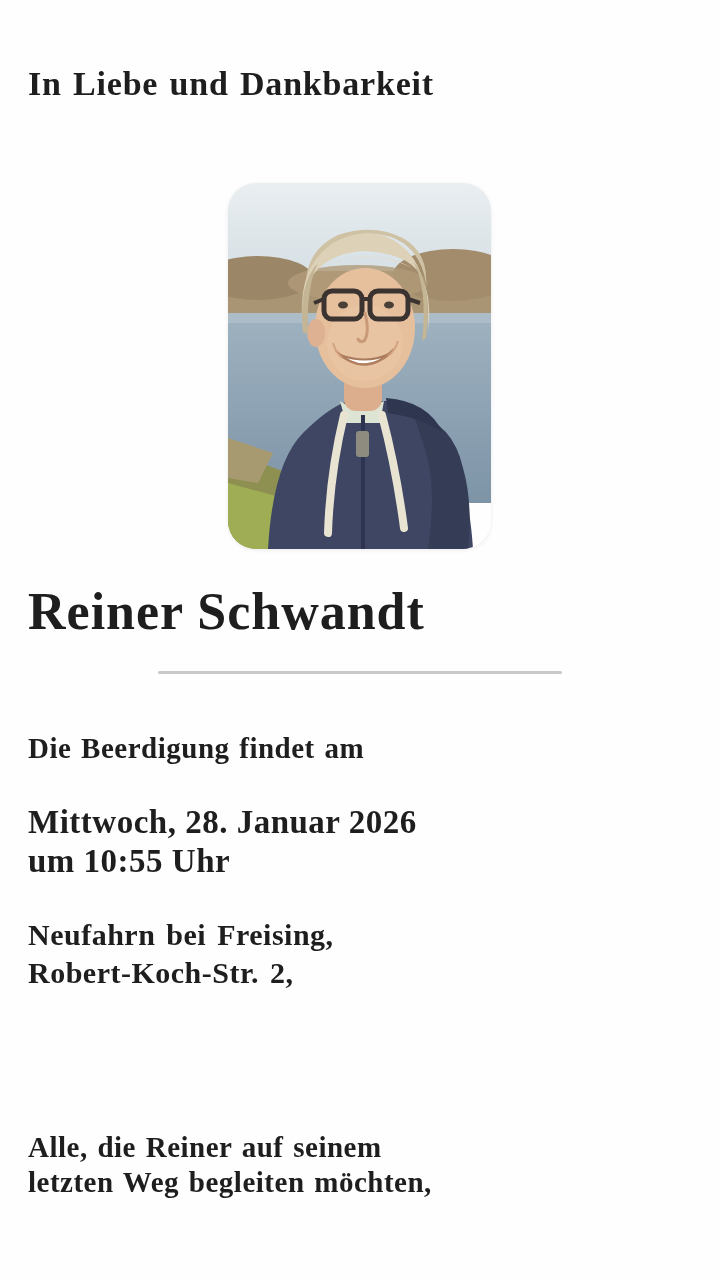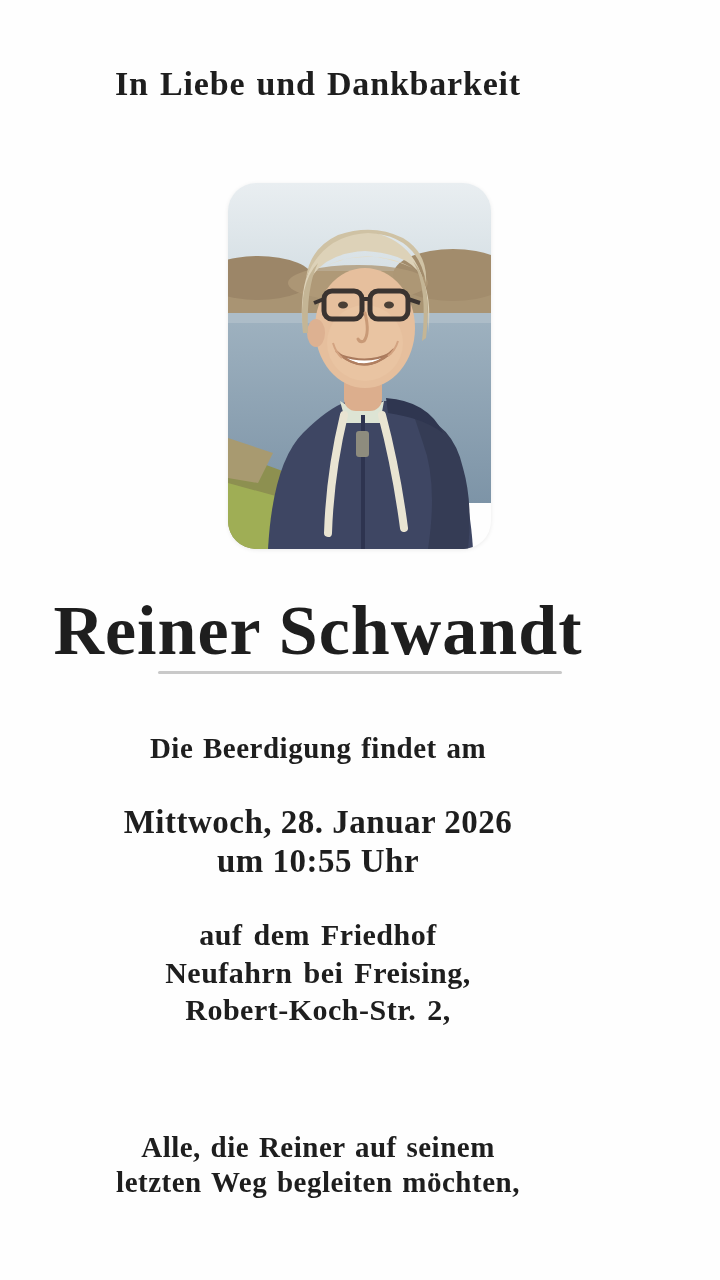--- a/index.html
+++ b/index.html
@@ -6,45 +6,44 @@
   html, body { background: #ffffff; }
   .card {
     position: relative;
     width: 720px;
     height: 1280px;
     background: #fefefe;
     font-family: "Liberation Serif", "DejaVu Serif", serif;
     color: #1e1e1e;
     overflow: hidden;
   }
-  .center-text { position: absolute; left: 0; width: 636px; text-align: center; font-weight: bold; }
+  .center-text { position: absolute; left: 0; width: 636px; font-weight: bold; padding-left: 28px; }
   .intro {
     top: 62px;
     font-size: 34px;
     line-height: 43px;
     letter-spacing: 0.8px;
     word-spacing: 2px;
   }
   .photo-frame {
     position: absolute;
     top: 183px;
     left: 228px;
     width: 263px;
     height: 366px;
     border-radius: 28px;
     overflow: hidden;
     box-shadow: 0 1px 4px rgba(0,0,0,0.08);
   }
   .photo-frame svg { display: block; width: 100%; height: 100%; }
   .deceased-name {
     top: 582px;
-    font-size: 70px;
+    font-size: 52px;
     line-height: 60px;
     letter-spacing: 1px;
-    margin-top: 19px;
   }
   .divider {
     position: absolute;
     top: 671px;
     left: 158px;
     width: 404px;
     height: 3px;
     background: #c9c9c9;
     border-radius: 2px;
   }
@@ -166,21 +165,20 @@
   <div class="divider"></div>
 
   <div class="center-text ceremony-intro">Die Beerdigung findet am</div>
 
   <div class="center-text datetime">
     <span class="line">Mittwoch, 28. Januar 2026</span>
     <span class="line">um 10:55 Uhr</span>
   </div>
 
   <div class="center-text location">
-    <span class="line">auf dem Friedhof</span>
     <span class="line">Neufahrn bei Freising,</span>
     <span class="line">Robert-Koch-Str. 2,</span>
   </div>
 
   <div class="center-text closing">
     <span class="line">Alle, die Reiner auf seinem</span>
     <span class="line">letzten Weg begleiten möchten,</span>
   </div>
 
 </div>

